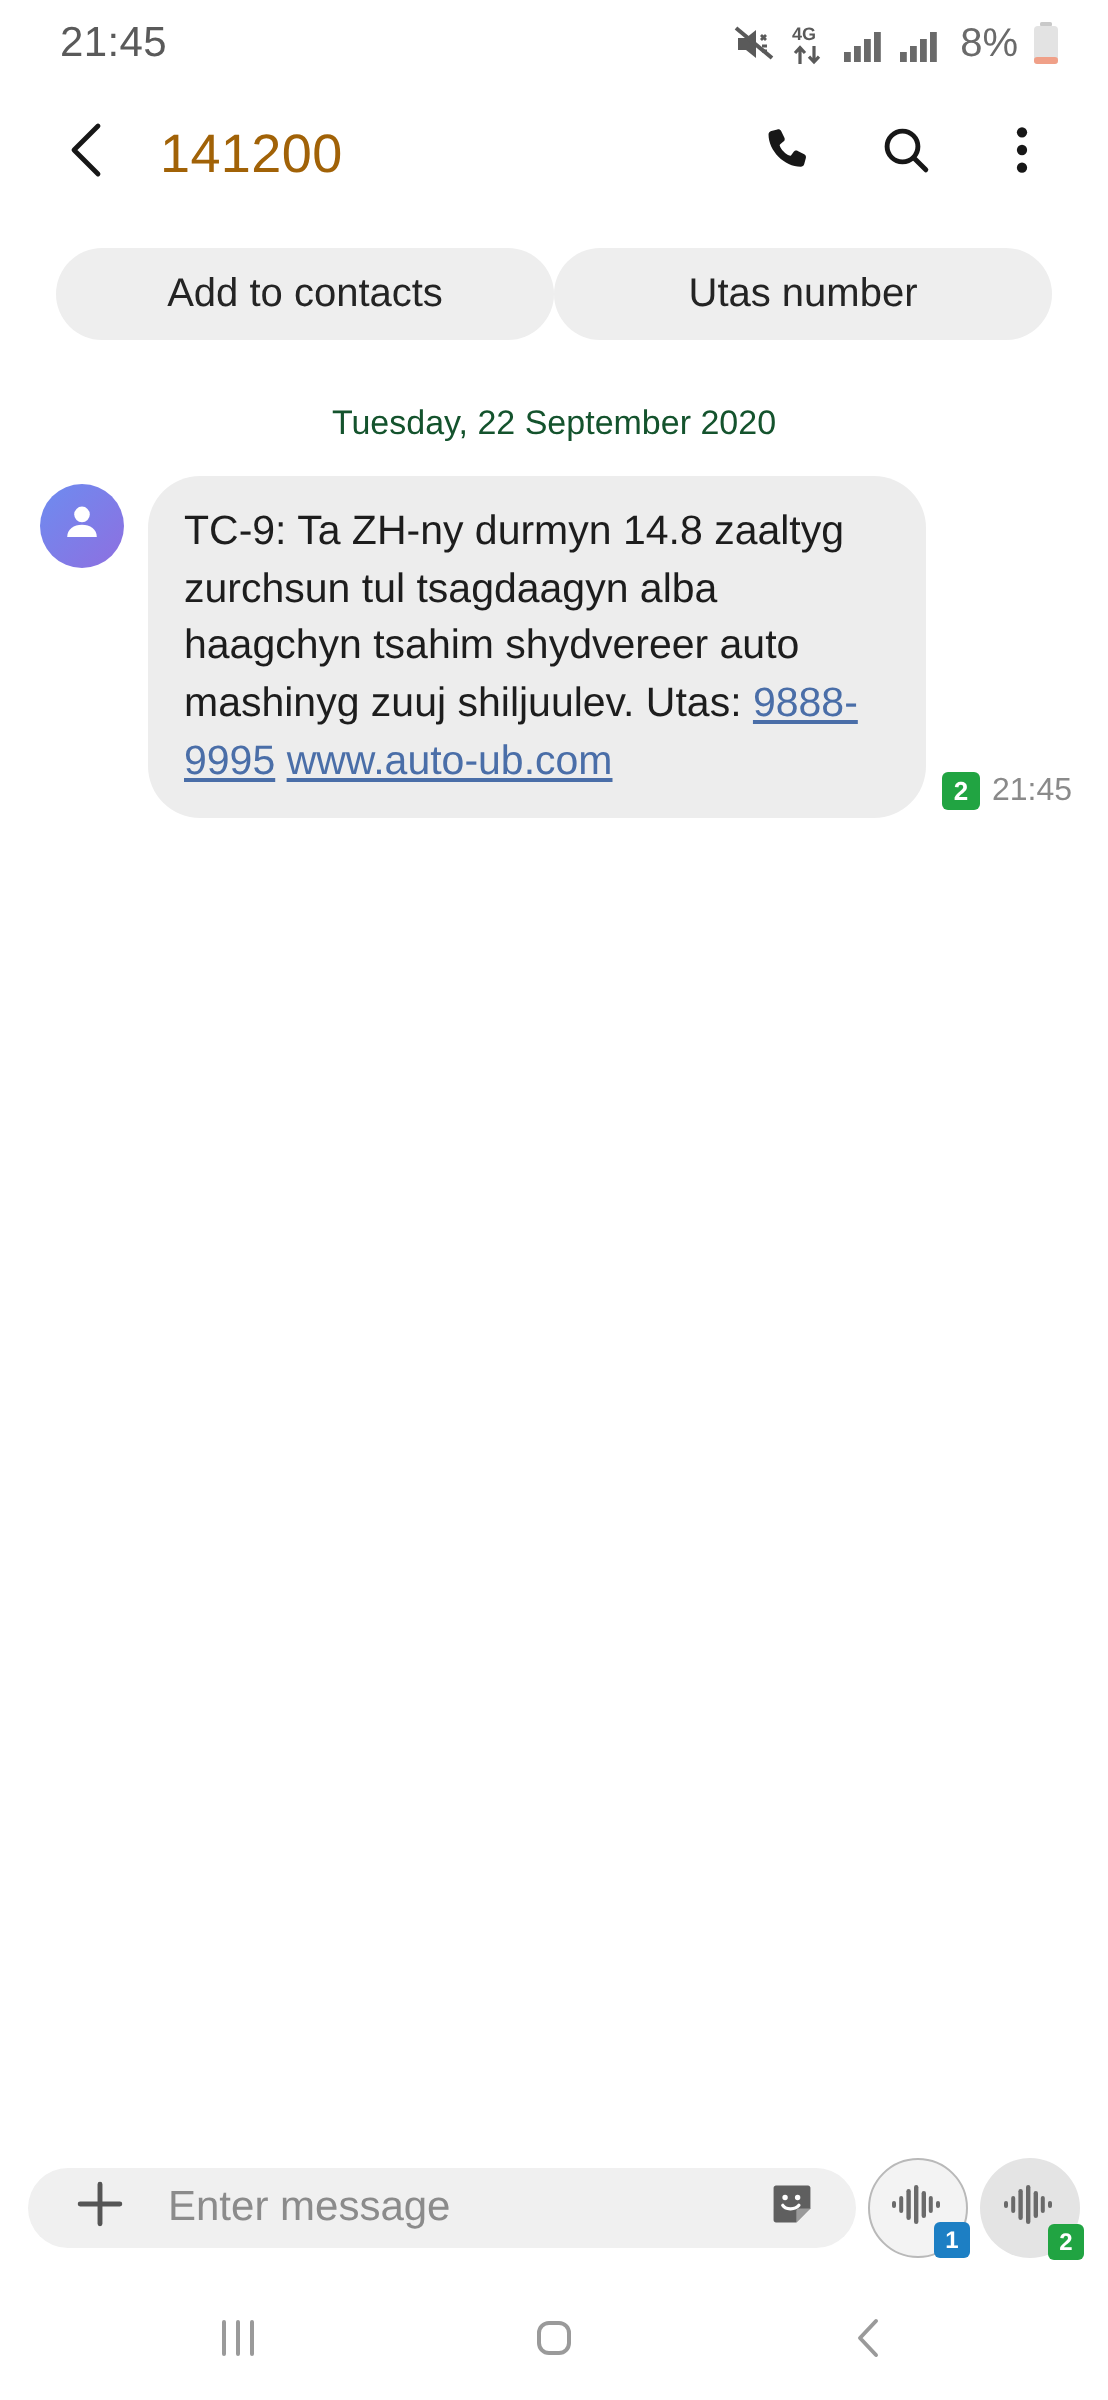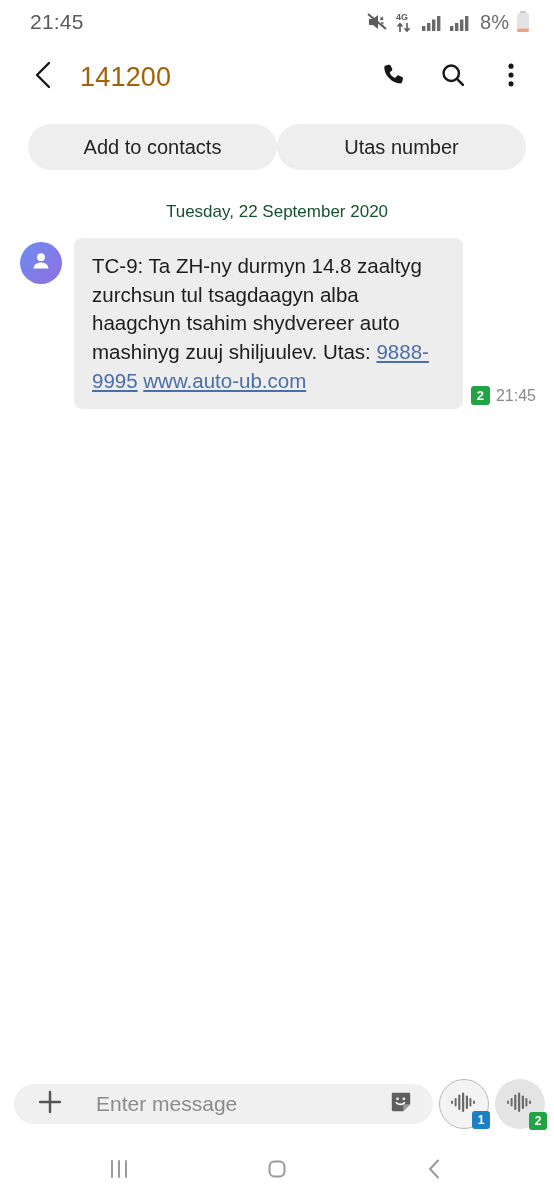--- a/index.html
+++ b/index.html
@@ -137,21 +137,21 @@
     margin-top: 4px;
   }
   .bubble-wrap {
     display: flex;
     align-items: flex-end;
     flex: 1 1 auto;
     min-width: 0;
   }
   .bubble {
     background: #ededed;
-    border-radius: 8px;
+    border-radius: 26px;
     padding: 14px 18px 14px 18px;
     margin-left: 12px;
     max-width: 396px;
     font-size: 20.5px;
     line-height: 1.40;
     color: #1d1d1d;
     word-wrap: break-word;
   }
   .bubble a, .bubble .link {
     color: #4a6ea8;
@@ -190,21 +190,21 @@
     padding: 0 14px 0 14px;
   }
   .input-pill {
     flex: 1 1 auto;
     height: 40px;
     border-radius: 28px;
     background: #f0f0f0;
     display: flex;
     align-items: center;
     padding: 0 14px 0 16px;
-    gap: 16px;
+    gap: 4px;
   }
   .plus-btn {
     width: 40px;
     height: 40px;
     display: flex;
     align-items: center;
     justify-content: center;
     cursor: pointer;
     flex: 0 0 40px;
   }

